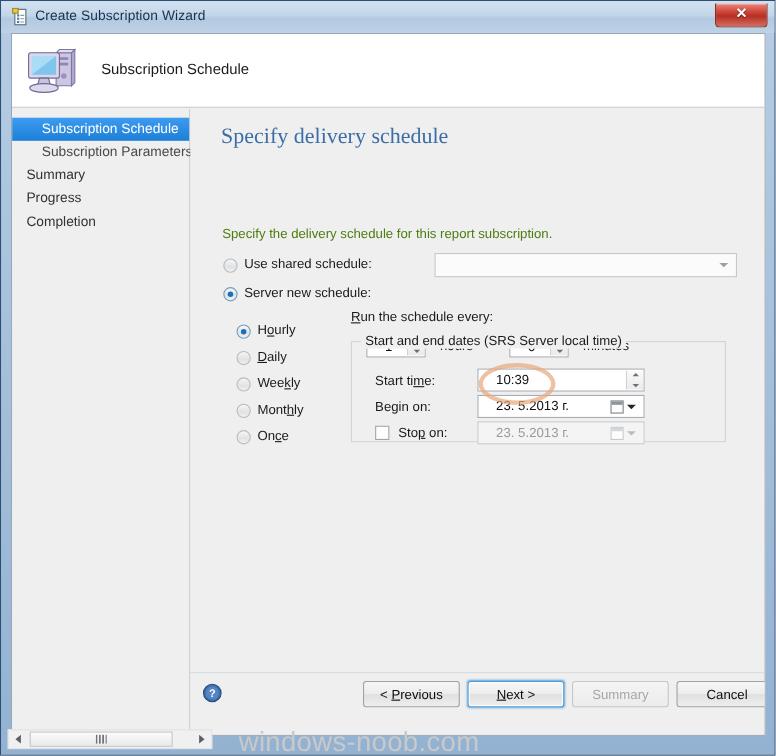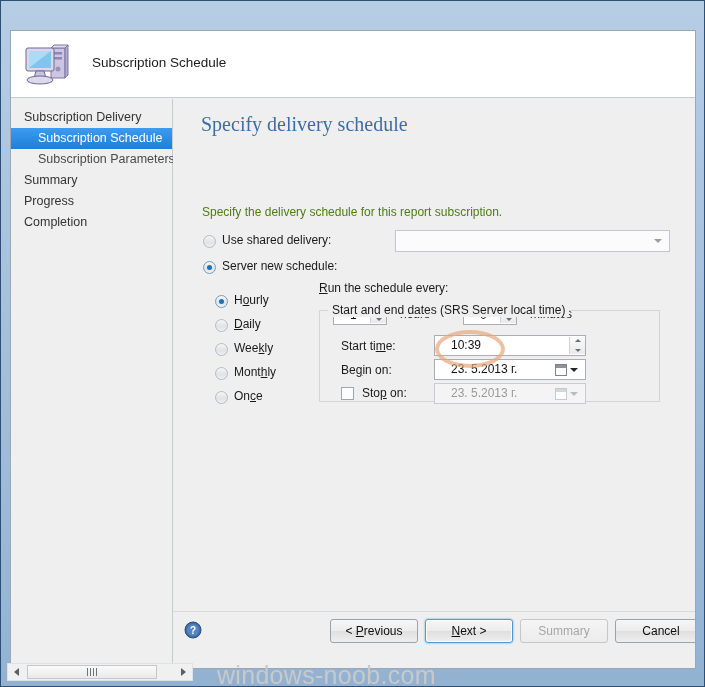--- a/index.html
+++ b/index.html
@@ -417,20 +417,43 @@
     width: 10px; height: 8px;
     background:
       linear-gradient(90deg,#6f7479 1.5px, transparent 1.5px) 0 0/3px 8px repeat-x;
   }
 </style>
 </head>
 <body>
 
 <div id="window">
 
+  <div id="titlebar">
+    <span id="title-icon">
+      <svg width="17" height="17" viewBox="0 0 17 17">
+        <rect x="3.5" y="1.5" width="10" height="14" fill="#fdfdfd" stroke="#5b6b7c"></rect>
+        <rect x="1.5" y="0.5" width="5" height="4.5" fill="#e8c84a" stroke="#9a8520"></rect>
+        <g fill="#4a7fb5">
+          <rect x="5.5" y="6" width="2" height="2"></rect>
+          <rect x="5.5" y="9" width="2" height="2"></rect>
+          <rect x="5.5" y="12" width="2" height="2"></rect>
+        </g>
+        <g stroke="#8a99a8" stroke-width="1">
+          <line x1="8.5" y1="7" x2="12" y2="7"></line>
+          <line x1="8.5" y1="10" x2="12" y2="10"></line>
+          <line x1="8.5" y1="13" x2="12" y2="13"></line>
+        </g>
+      </svg>
+    </span>
+    <span id="title-text">Create Subscription Wizard</span>
+
+    <div id="close-btn">
+      <span class="x">✕</span>
+    </div>
+  </div>
 
   <div id="client">
 
     <div id="banner">
       <span id="banner-icon">
         <svg width="56" height="56" viewBox="0 0 56 56">
 
           <path d="M30 12 L44 12 L44 42 L30 42 Z" fill="#cdc6e3" stroke="#7d76a0"></path>
           <path d="M30 12 L33 9 L47 9 L44 12 Z" fill="#e2ddf0" stroke="#7d76a0"></path>
           <path d="M44 12 L47 9 L47 39 L44 42 Z" fill="#b2a9cf" stroke="#7d76a0"></path>
@@ -443,23 +466,20 @@
           <path d="M8 15 L30 15 L8 32 Z" fill="#a9dcf5"></path>
           <path d="M15 35 L23 35 L25 42 L13 42 Z" fill="#c9c3de" stroke="#6f6894"></path>
           <ellipse cx="19" cy="44" rx="13" ry="4" fill="#ddd9ec" stroke="#6f6894"></ellipse>
         </svg>
       </span>
       <span id="banner-title">Subscription Schedule</span>
     </div>
 
     <div id="sidebar">
       <div id="side-list">
-        <div class="side-item lvl0">
-          <span>Subscription Delivery</span>
-        </div>
         <div class="side-item lvl1 selected">
           <span>Subscription Schedule</span>
         </div>
         <div class="side-item lvl1">
           <span>Subscription Parameters</span>
         </div>
         <div class="side-item lvl0">
           <span>Summary</span>
         </div>
         <div class="side-item lvl0">
@@ -470,21 +490,21 @@
         </div>
       </div>
     </div>
 
     <div id="page">
 
       <div id="page-heading">Specify delivery schedule</div>
       <div id="page-desc">Specify the delivery schedule for this report subscription.</div>
 
       <div class="radio" style="left:30px; top:136px;"></div>
-      <div class="rlabel" style="left:49px; top:134px;"><span>Use shared delivery:</span></div>
+      <div class="rlabel" style="left:49px; top:134px;"><span>Use shared schedule:</span></div>
       <div class="combo" style="left:222px; top:131px; width:275px; height:22px;">
         <span class="arrow"></span>
       </div>
 
       <div class="radio on" style="left:30px; top:162px;"></div>
       <div class="rlabel" style="left:49px; top:160px;"><span>Server new schedule:</span></div>
 
       <div class="radio on" style="left:42px; top:196px;"></div>
       <div class="rlabel" style="left:61px; top:194px;">H<u>o</u>urly</div>
 

